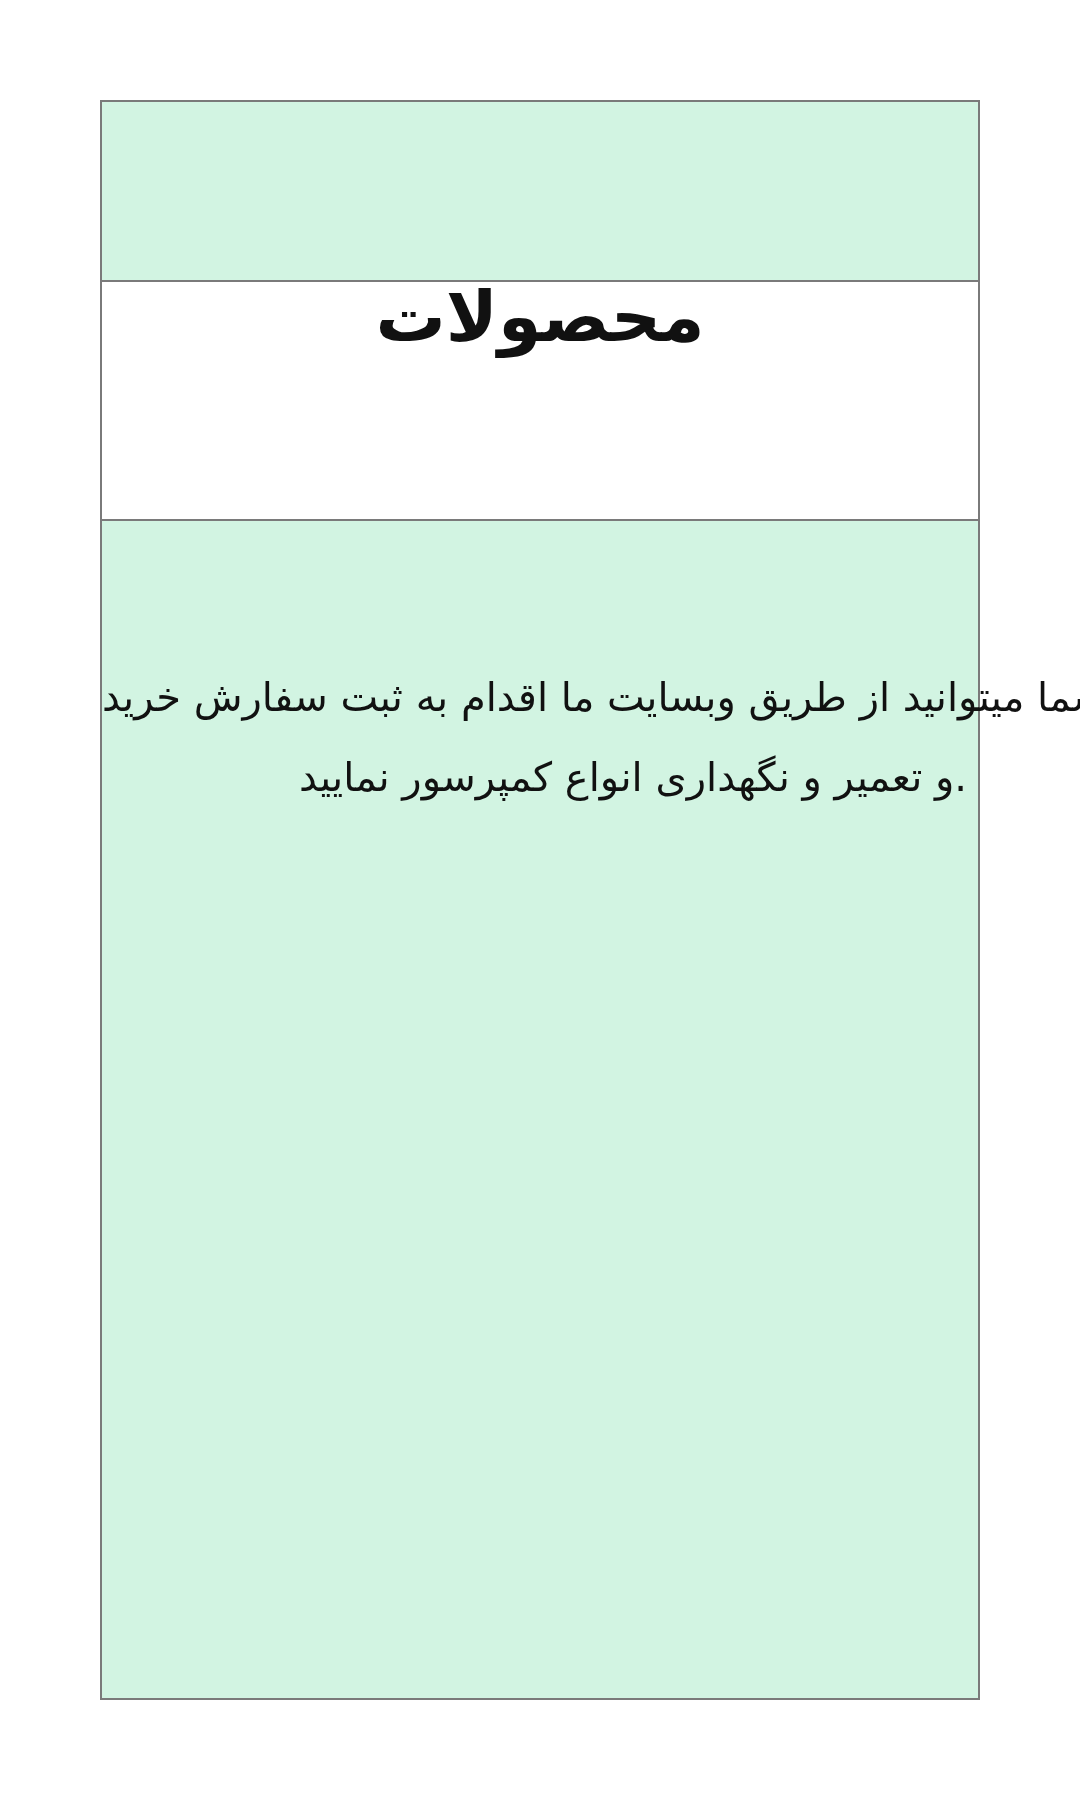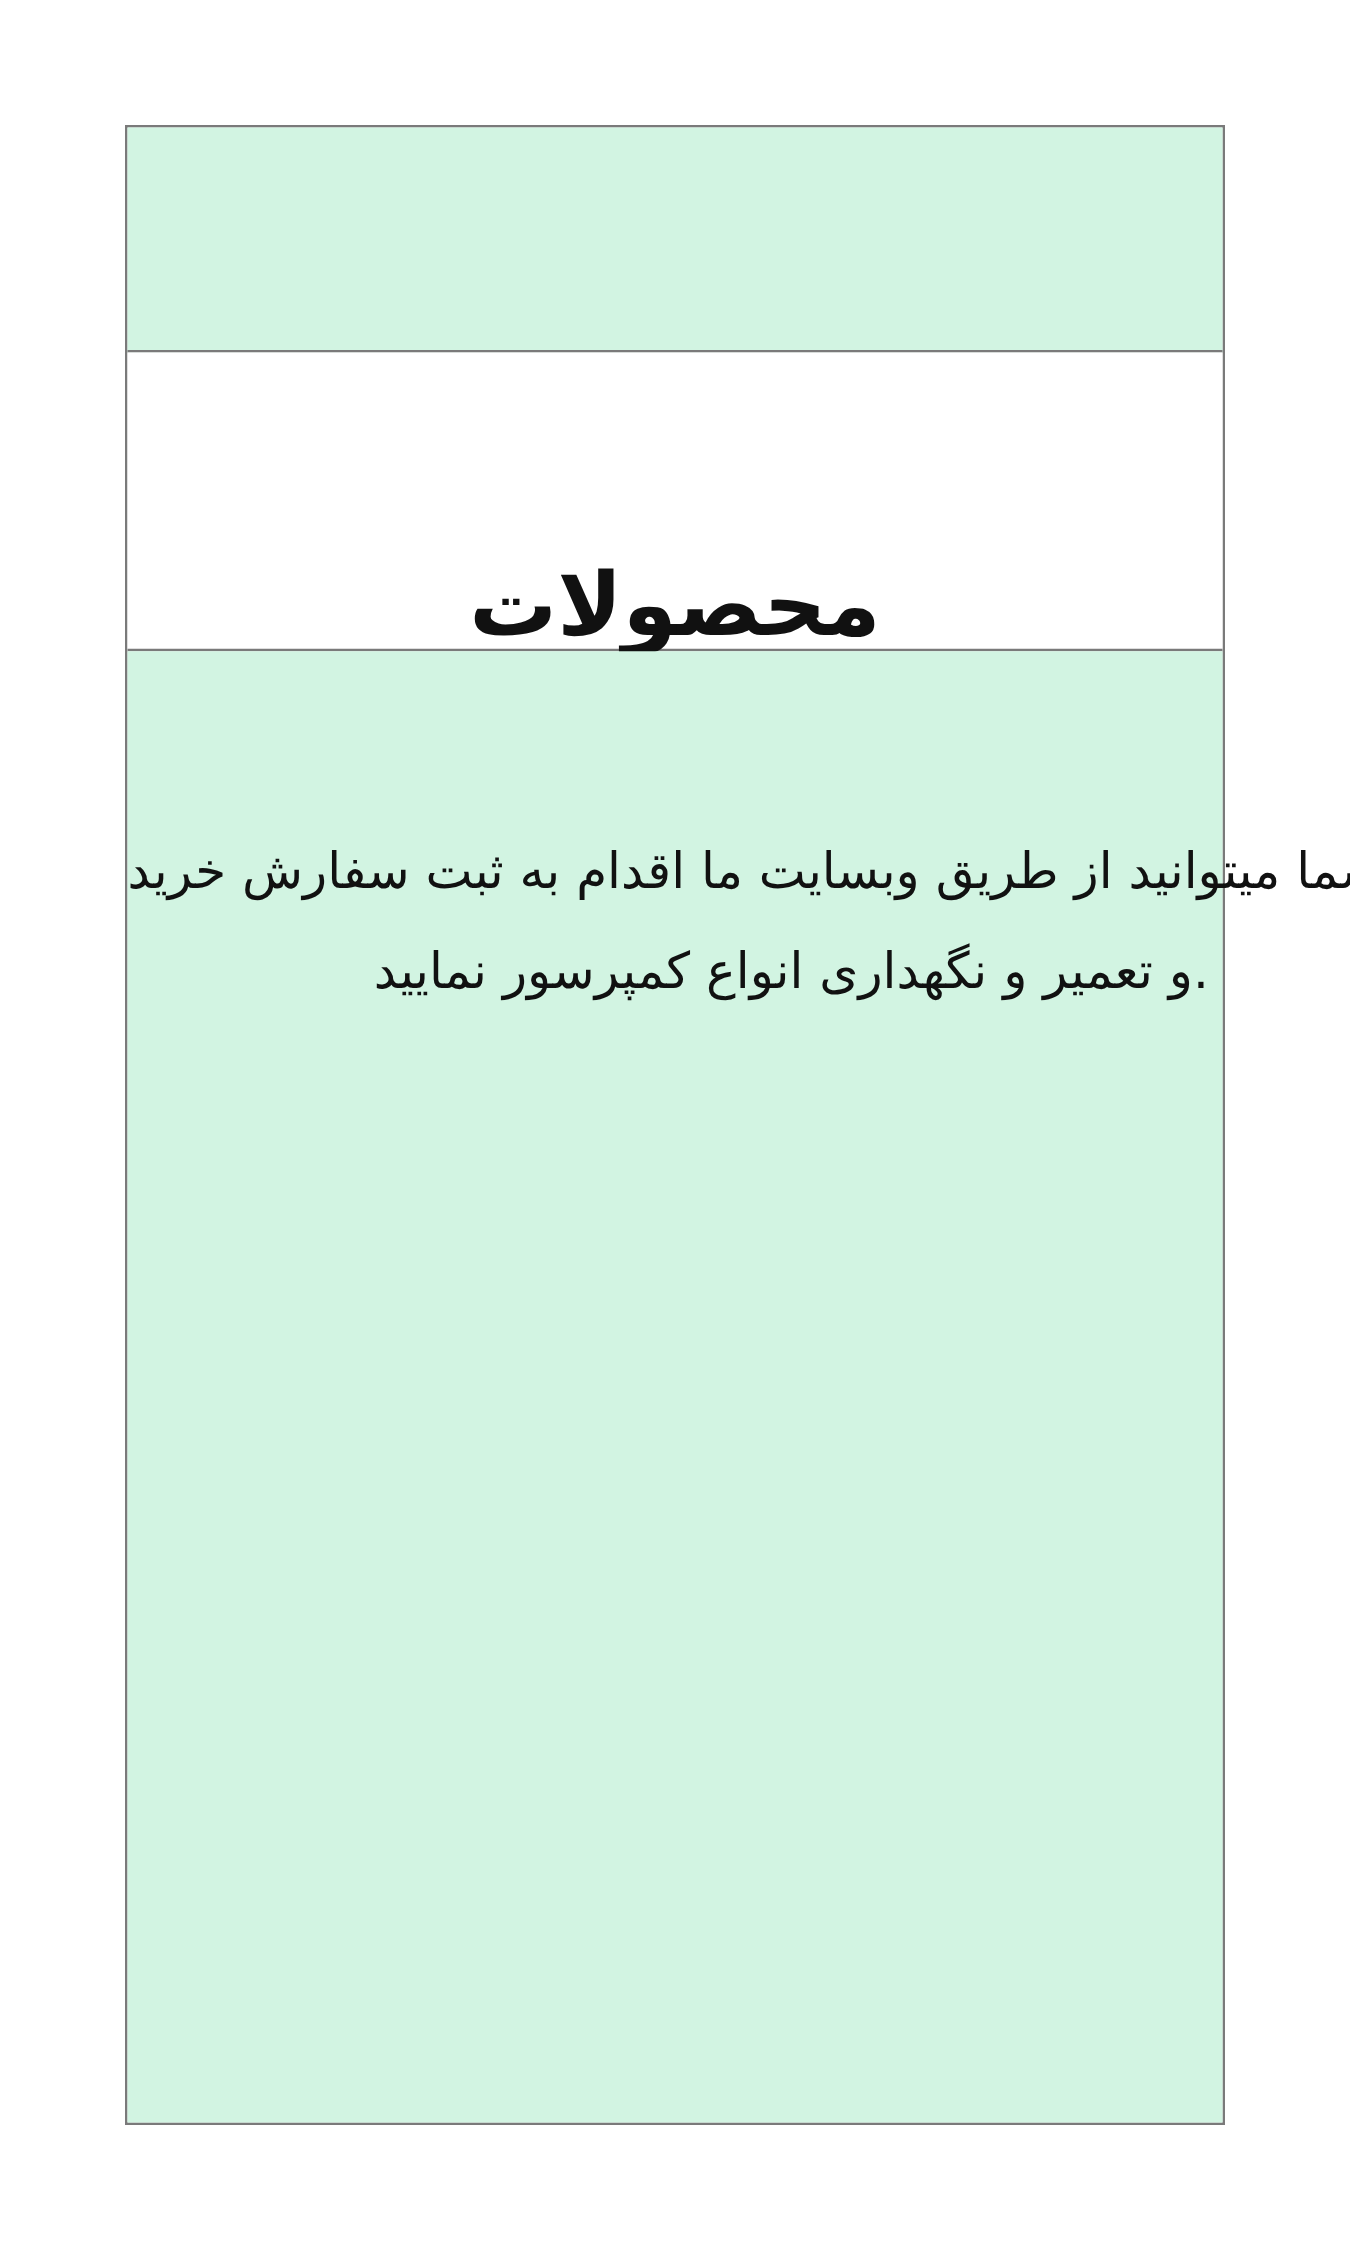--- a/index.html
+++ b/index.html
@@ -32,21 +32,21 @@
     flex: 0 0 178px;
     background: #d2f4e2;
     border-bottom: 2px solid #7a7a7a;
   }
   .title-row {
     height: 237px;
     flex: 0 0 237px;
     background: #ffffff;
     border-bottom: 2px solid #7a7a7a;
     display: flex;
-    align-items: flex-end;
+    align-items: flex-start;
     justify-content: center;
   }
   .page-title {
     font-size: 70px;
     font-weight: bold;
     color: #111111;
     line-height: 1;
     white-space: nowrap;
   }
   .body-row {

